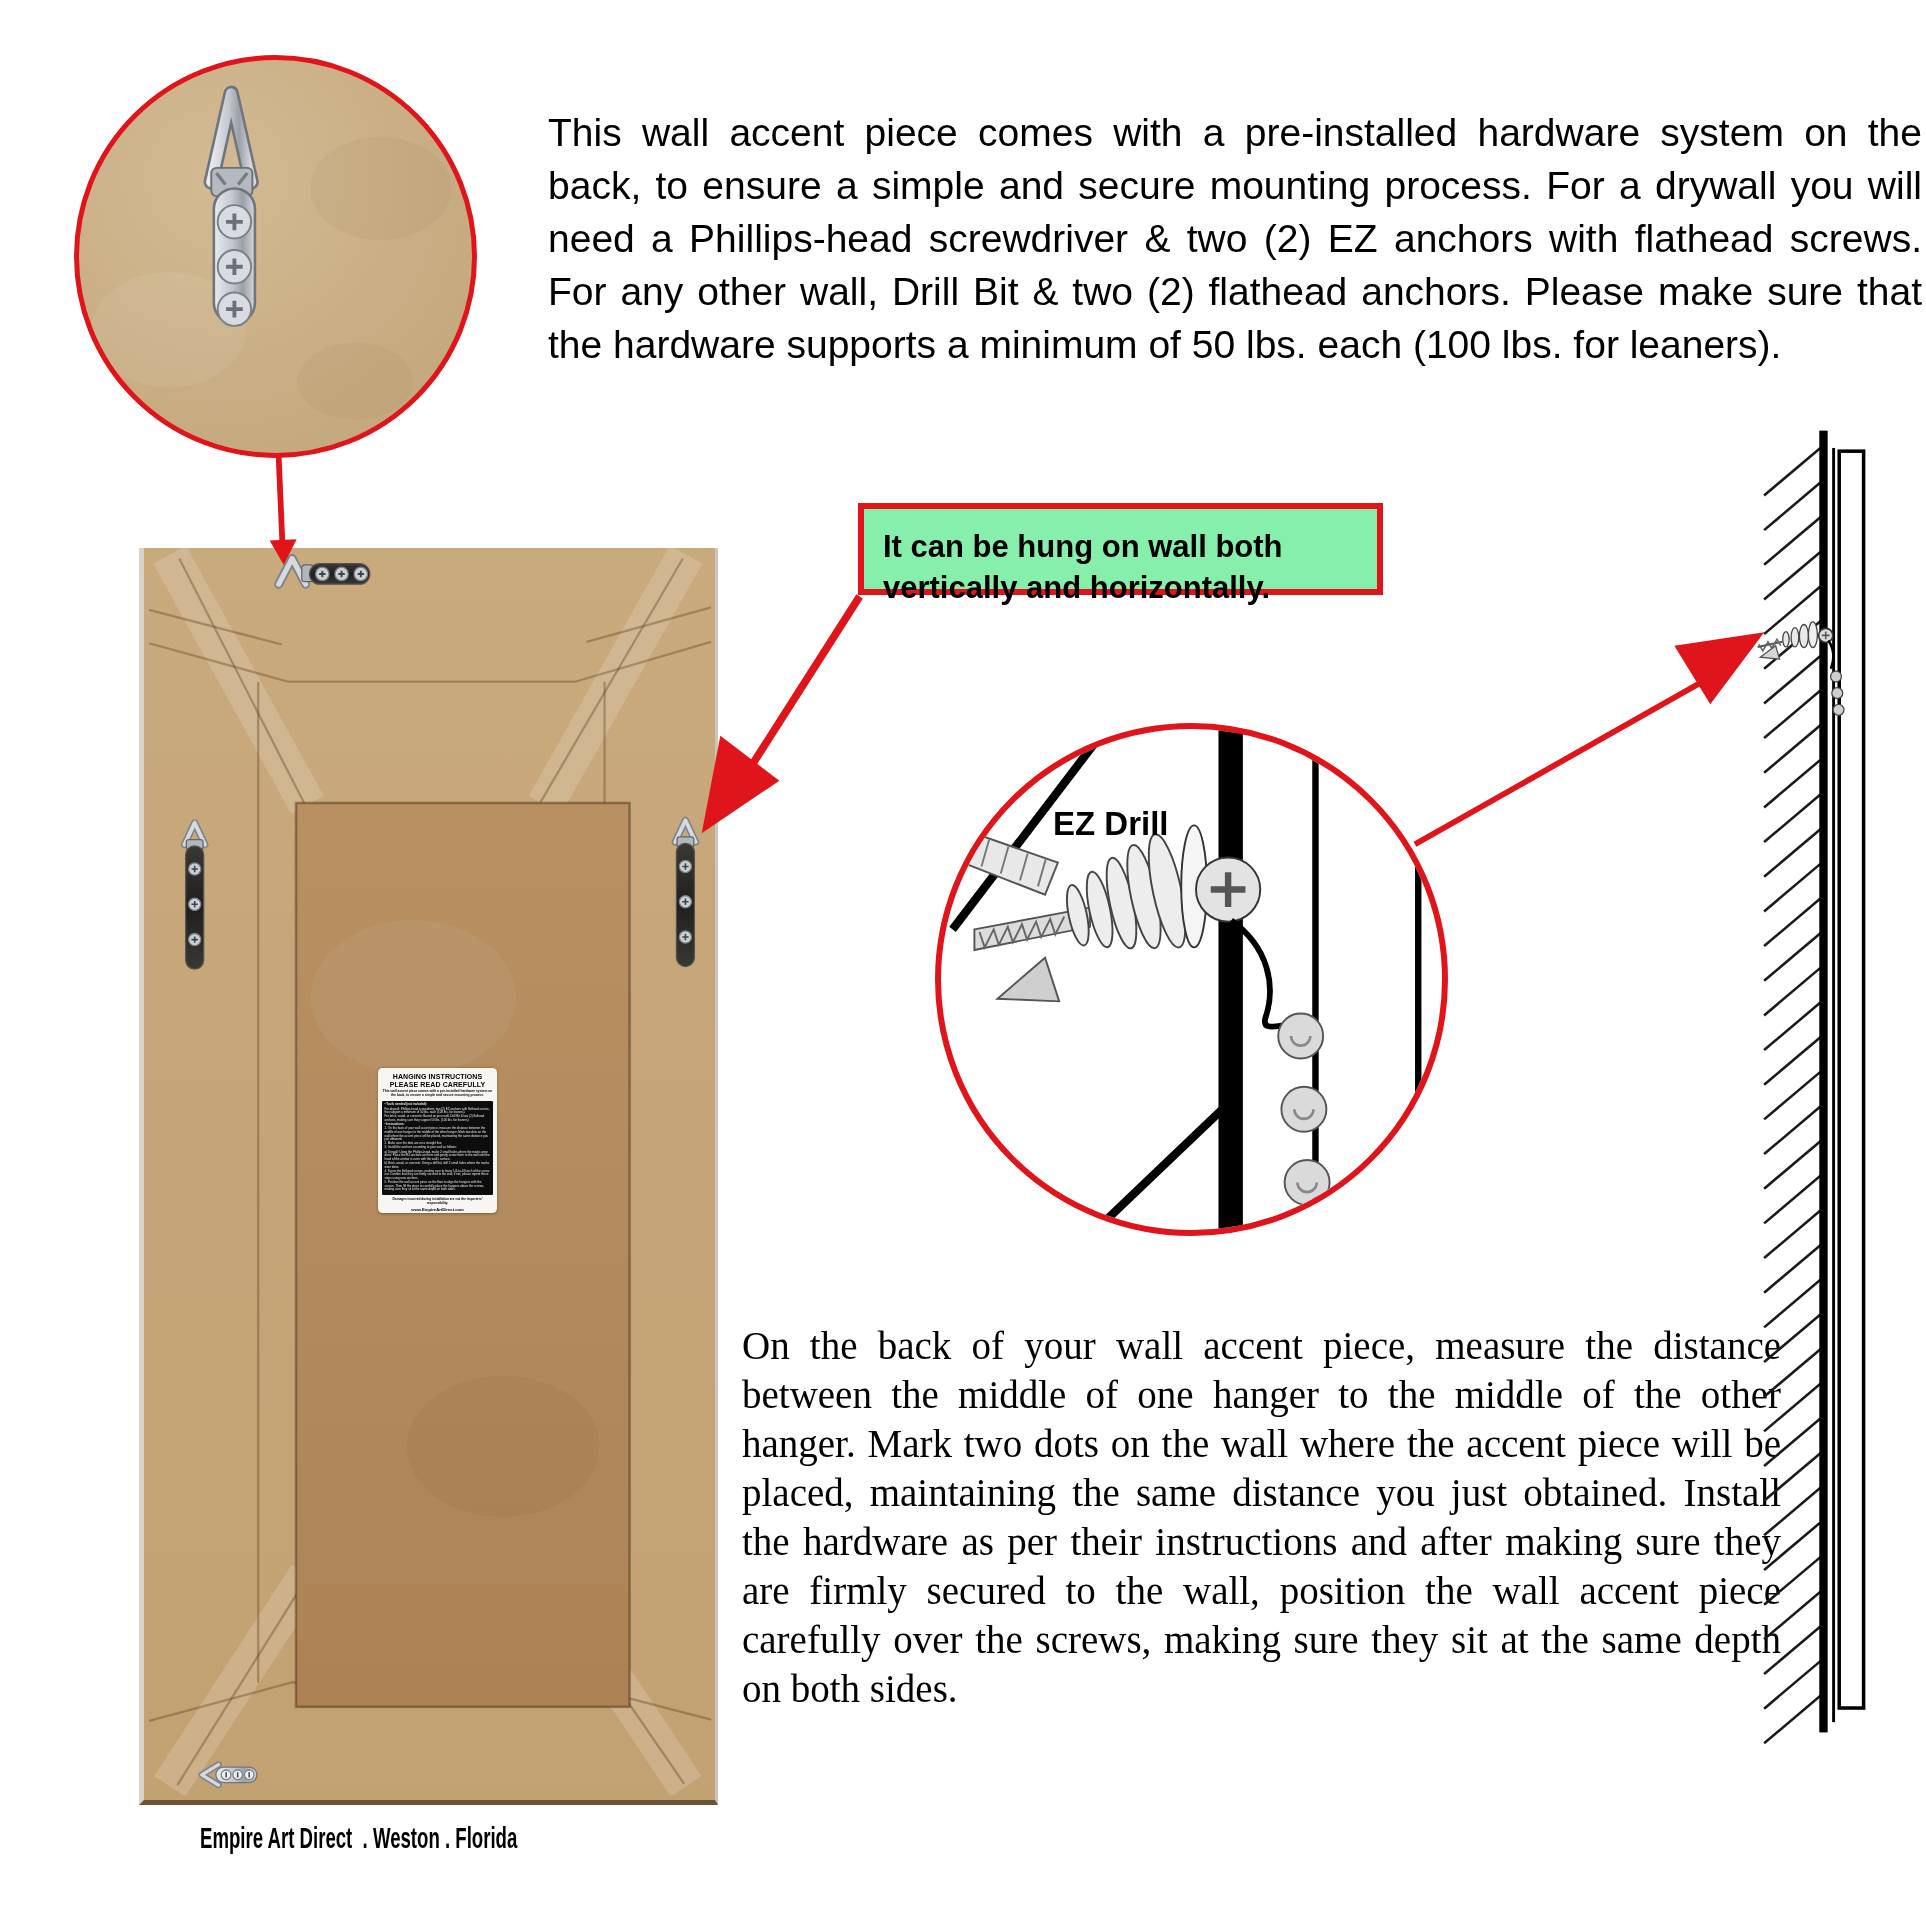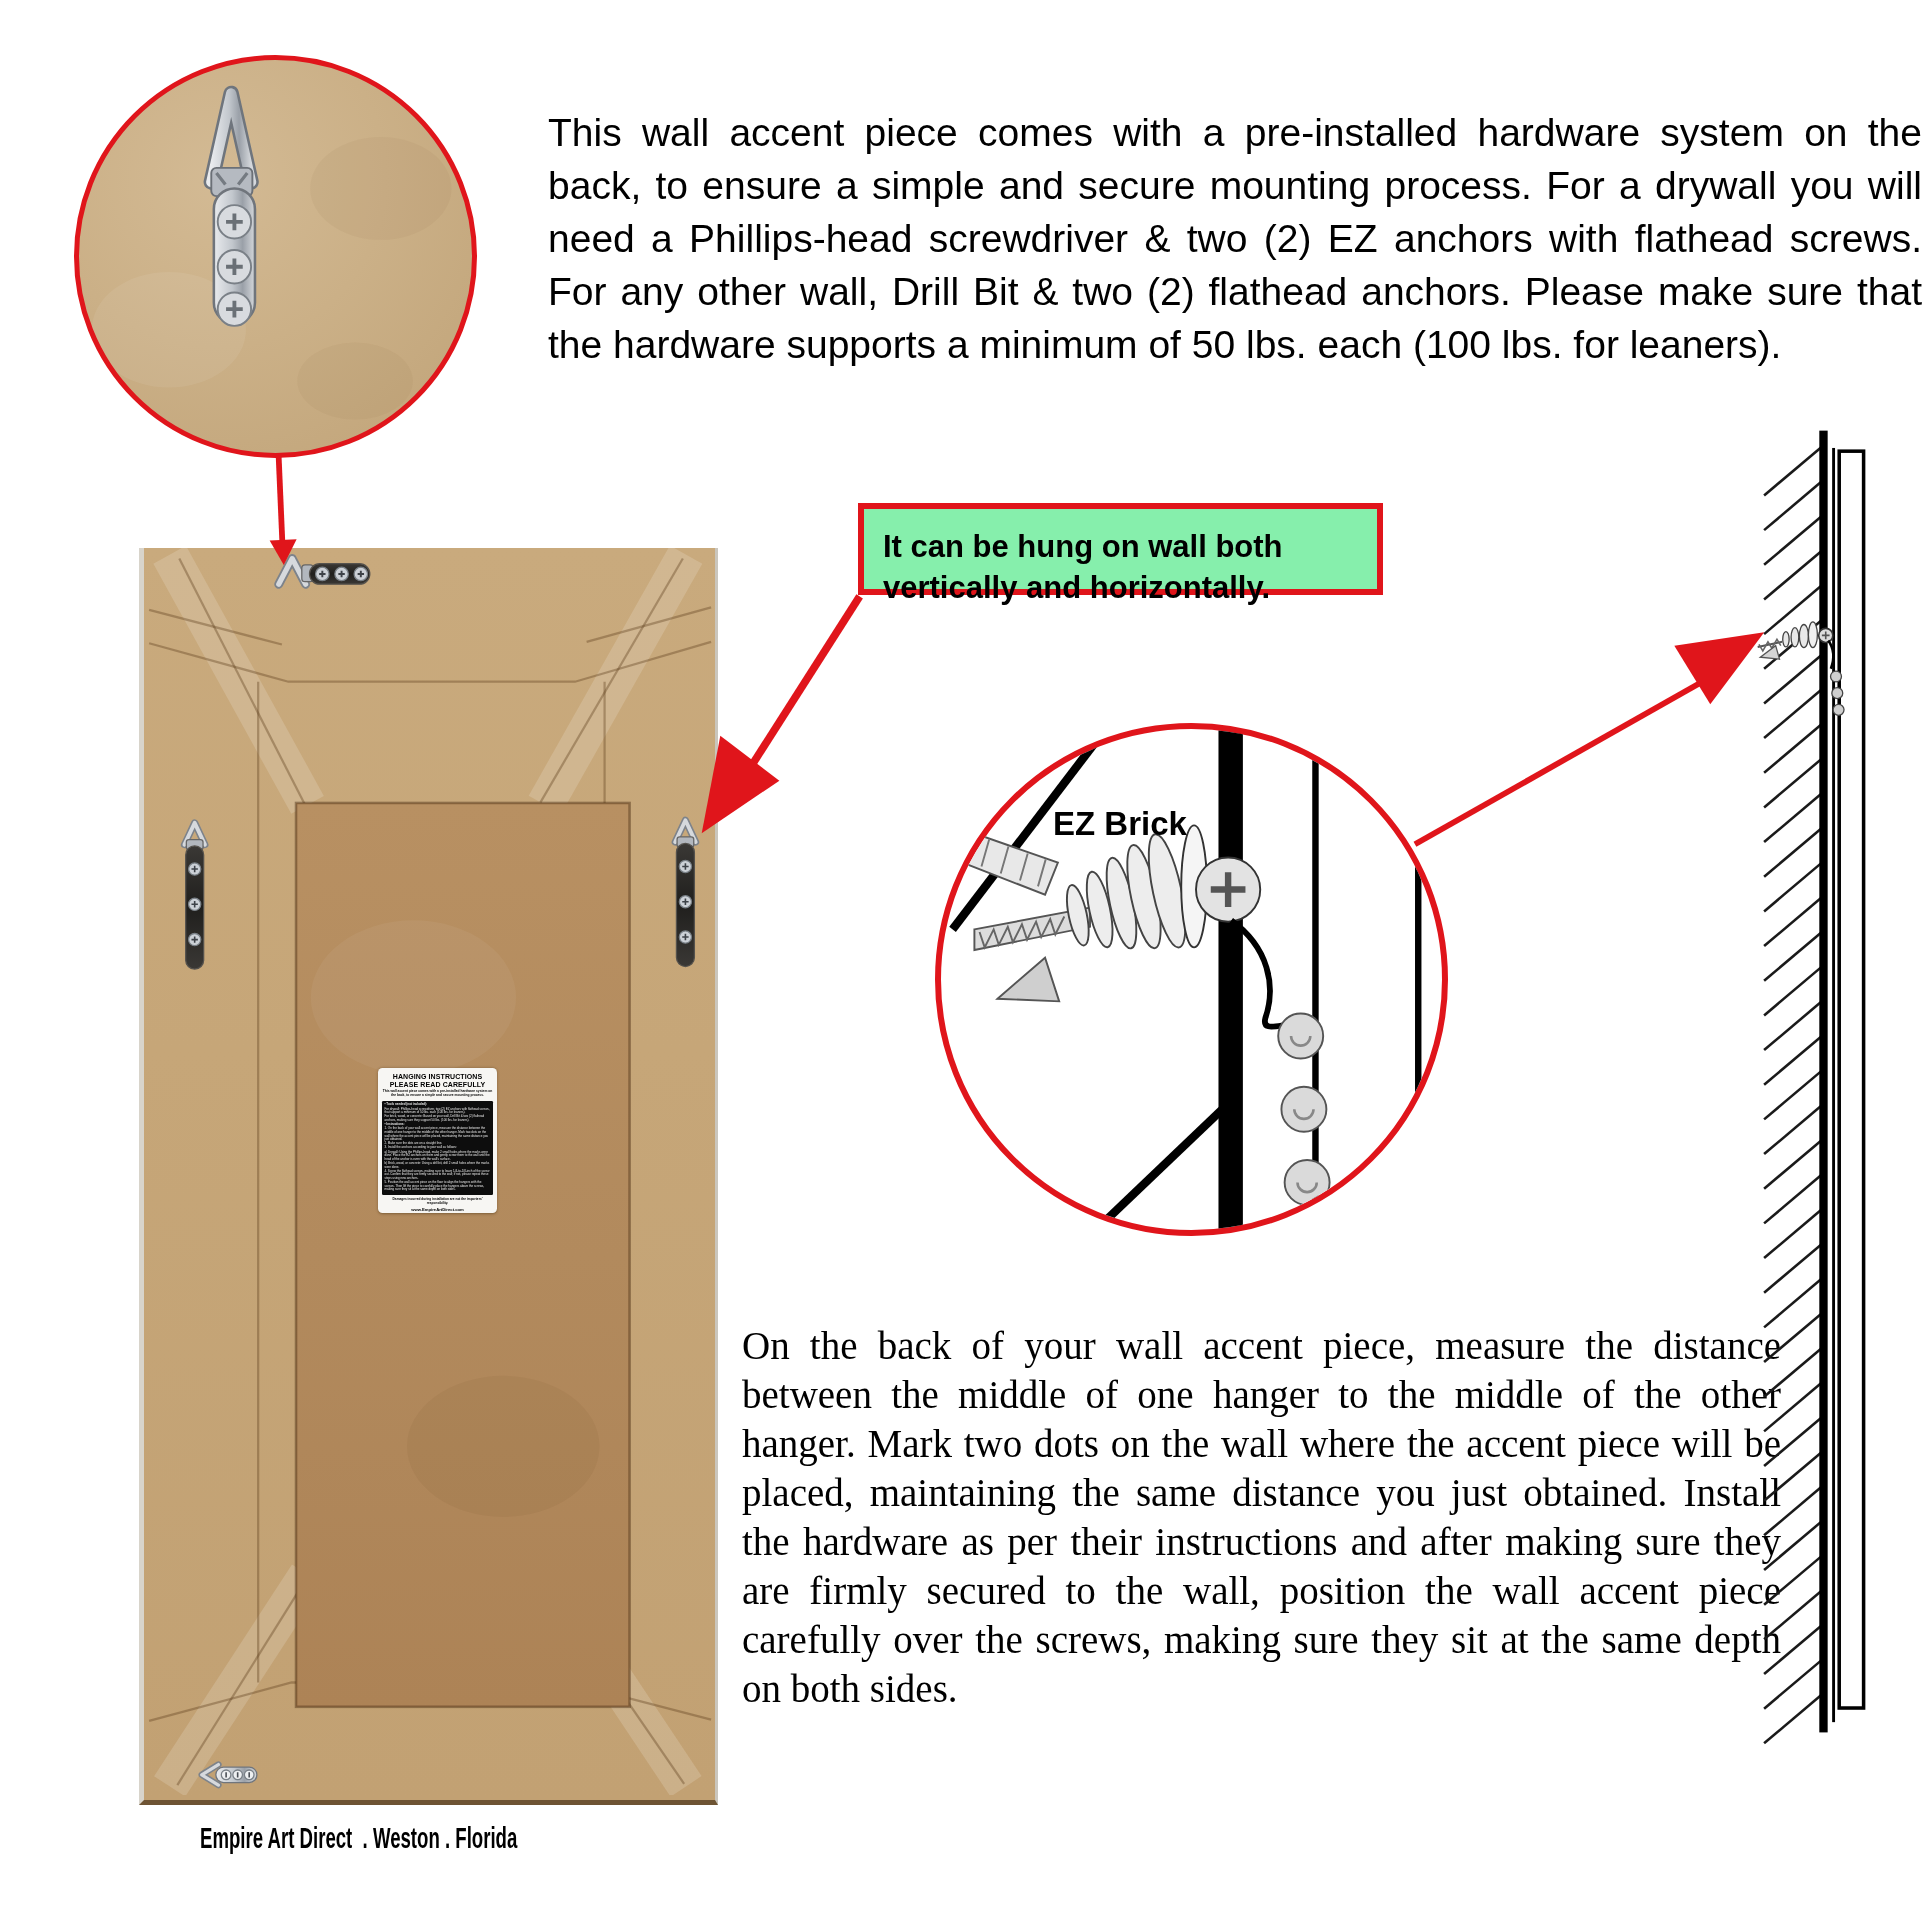--- a/index.html
+++ b/index.html
@@ -244,21 +244,21 @@
 
       <path d="M452,298 C510,340 522,400 505,450 C498,478 540,452 572,462" fill="none" stroke="#000" stroke-width="9"></path>
 
       <g>
         <circle cx="560" cy="478" r="35" fill="#dadada" stroke="#555" stroke-width="3"></circle>
         <circle cx="565" cy="592" r="35" fill="#dadada" stroke="#555" stroke-width="3"></circle>
         <circle cx="570" cy="706" r="35" fill="#dadada" stroke="#555" stroke-width="3"></circle>
         <path d="M545,478 a15,15 0 1,0 30,0 M550,592 a15,15 0 1,0 30,0 M555,706 a15,15 0 1,0 30,0" fill="none" stroke="#888" stroke-width="4"></path>
       </g>
     </svg>
-    <div class="ez-label">EZ Brick</div>
+    <div class="ez-label">EZ Drill</div>
   </div>
 
   <div class="abs para para-bottom">On the back of your wall accent piece, measure the distance between the middle of one hanger to the middle of the other hanger. Mark two dots on the wall where the accent piece will be placed, maintaining the same distance you just obtained. Install the hardware as per their instructions and after making sure they are firmly secured to the wall, position the wall accent piece carefully over the screws, making sure they sit at the same depth on both sides.</div>
 
   <svg class="abs" style="left:1746px;top:421px;" width="180" height="1348" viewBox="0 0 280 2100">
 
     <g stroke="#1a1a1a" stroke-width="4">
       <line x1="118" y1="40" x2="28" y2="116"></line>
         <line x1="118" y1="94" x2="28" y2="170"></line>
       <line x1="118" y1="148" x2="28" y2="224"></line>

